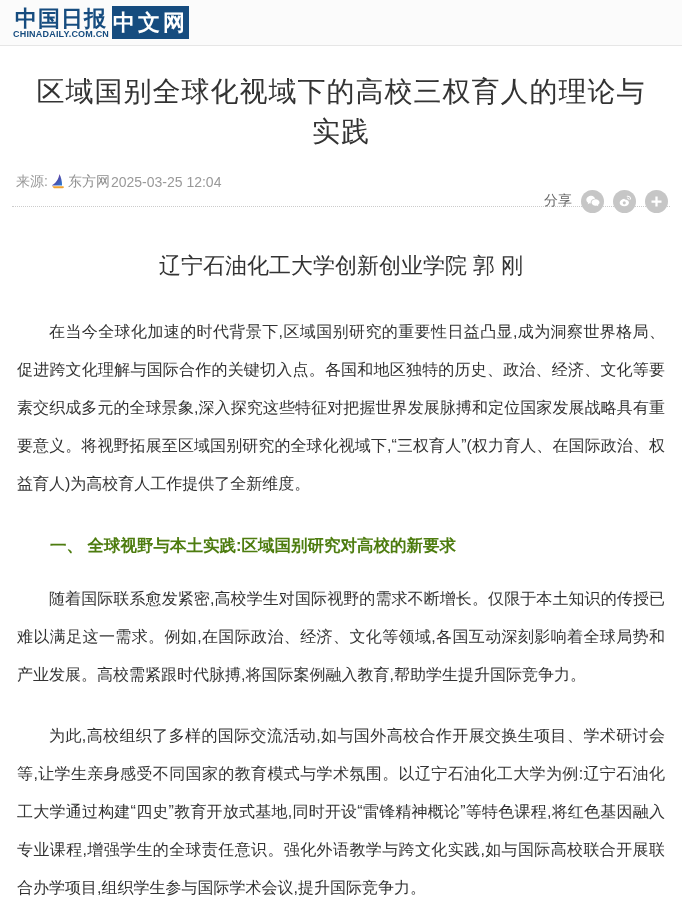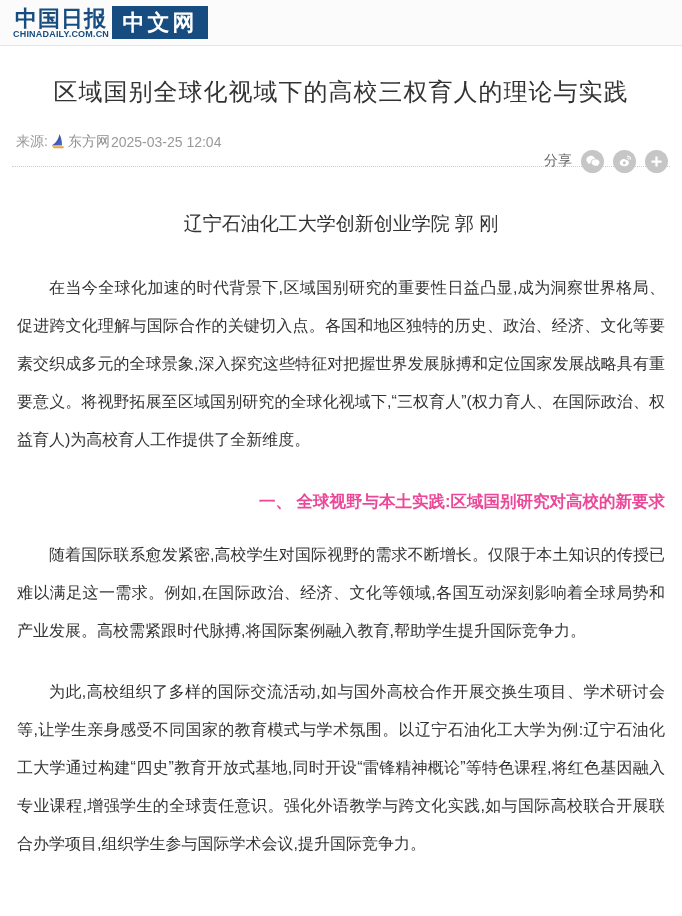--- a/index.html
+++ b/index.html
@@ -22,50 +22,50 @@
     color:#164c7f; letter-spacing:1px; white-space:nowrap;
   }
   .logo-en {
     font-size:9px; font-weight:bold; color:#164c7f;
     letter-spacing:0.2px; line-height:10px; white-space:nowrap;text-align:right;
   }
   .logo-box {
     background:#164c7f; color:#fff;
     font-family:"DejaVu Serif","Liberation Serif",serif;
     font-weight:bold; font-size:22px;
-    width:96px; height:33px; display:flex; align-items:center; justify-content:center;
+    width:77px; height:33px; display:flex; align-items:center; justify-content:center;
     letter-spacing:3px; white-space:nowrap;
   }
   
   h1.article-title {
-    margin:26px 34px 0; font-size:24px; line-height:40px;
+    margin:26px 34px 0; font-size:28px; line-height:40px;
     font-weight:400; color:#333; text-align:center; letter-spacing:1px;
   }
   .meta-row {
     display:flex; justify-content:space-between; align-items:center;
     margin:18px 14px 0 16px; height:24px;
   }
   .meta-left { display:flex; align-items:center; gap:1px; font-size:14px; color:#999; }
   .meta-left .src-name { color:#8d8d8d; }
   .meta-right { display:flex; align-items:center; gap:9px; font-size:14px; color:#666;margin-top:38px; }
   .share-circle {
     width:23px; height:23px; border-radius:50%; background:#c6c6c6;
     display:flex; align-items:center; justify-content:center; cursor:pointer;
   }
   hr.dotted { border:none; border-top:1px dotted #ccc; margin:12px 12px 0; }
   
-  .byline { margin-top:44px; text-align:center; font-size:19px; color:#333; }
+  .byline { margin-top:44px; text-align:center; font-size:22px; color:#333; }
   .article-body { margin:32px 17px 0; }
   .article-body p {
     font-size:16px; line-height:38px; color:#333;
     text-indent:2em; margin-bottom:23px; text-align:justify;
   }
   .article-body h3 {
-    font-size:16.5px; line-height:38px; color:#ec4899;
-    text-indent:2em; font-weight:bold; margin:6px 0 16px;text-align:right;
+    font-size:16.5px; line-height:38px; color:#4d7c0f;
+    text-indent:2em; font-weight:bold; margin:6px 0 16px;
   }
 </style>
 </head>
 <body>
 
 <header class="site-header">
   <div class="logo">
     <div class="logo-left">
       <div class="logo-cn">中国日报</div>
       <div class="logo-en">CHINADAILY.COM.CN</div>

